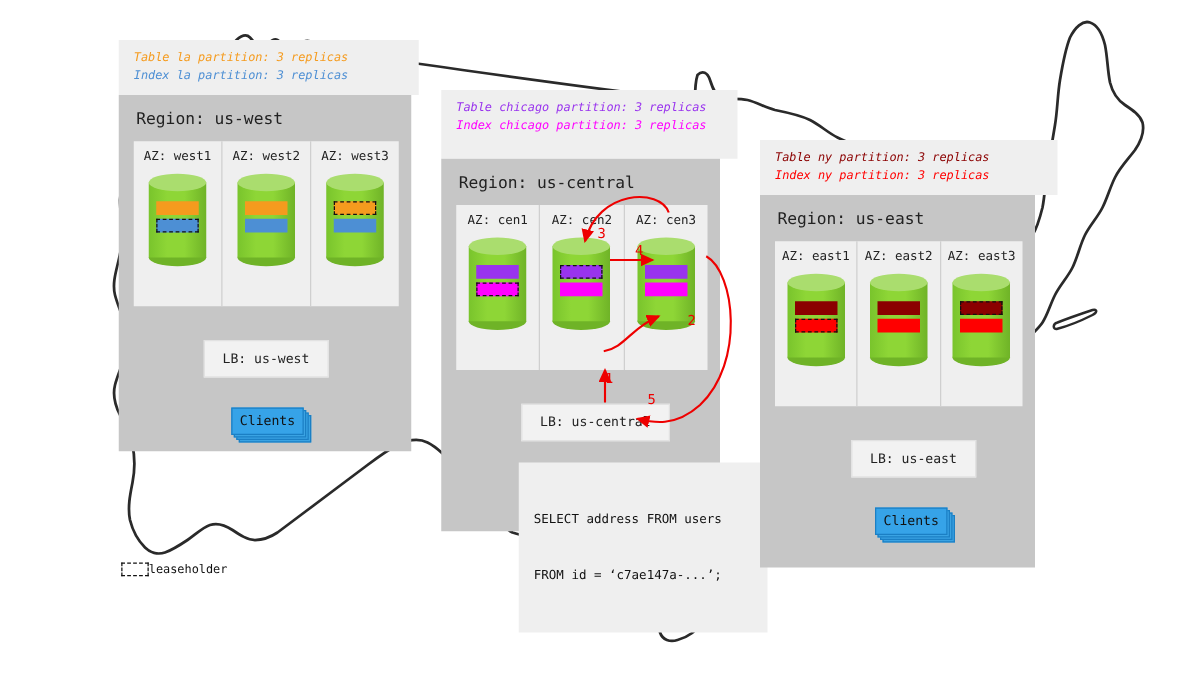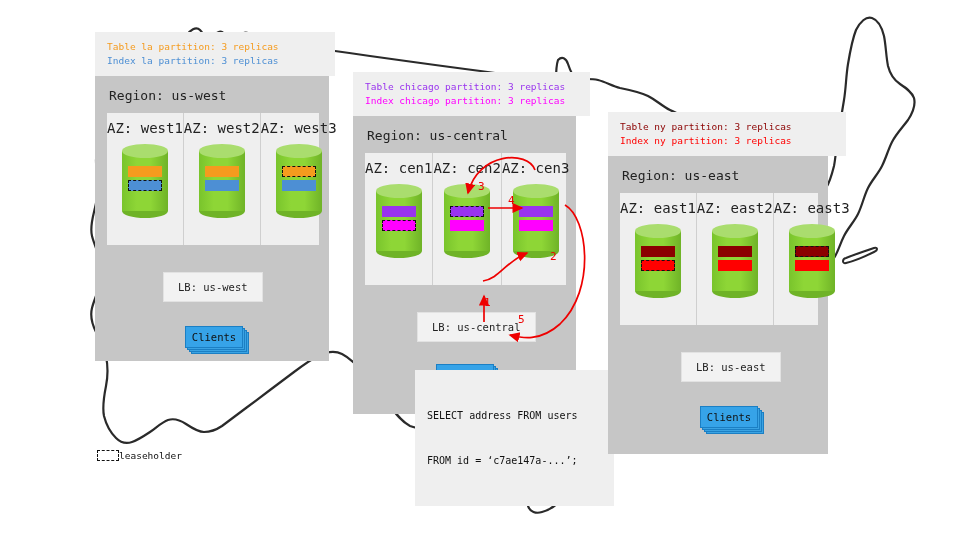--- a/index.html
+++ b/index.html
@@ -11,20 +11,21 @@
   #stage{position:absolute;left:0;top:0;width:960px;height:540px;}
 
   .map-svg{position:absolute;left:0;top:0;width:960px;height:540px;}
 
   
   .panel{position:absolute;}
   .panel-head{
     background:#efefef;
     padding:8px 10px 24px 12px;
     box-sizing:border-box;
+    font-style:italic;
   }
   .head-line{
     font-size:9.5px;line-height:13.5px;white-space:nowrap;letter-spacing:0px;
   }
   .panel-body{
     background:#c6c6c6;
     box-sizing:border-box;
     position:relative;
   }
   .region-title{
@@ -37,21 +38,21 @@
     box-sizing:border-box;
   }
   .az-cell{
     flex:1 1 0;
     border-right:1px solid #cfcfcf;
     padding:7px 0 16px 0;
     display:flex;flex-direction:column;align-items:center;
     box-sizing:border-box;
   }
   .az-cell:last-child{border-right:none;}
-  .az-label{font-size:14px;color:#222;white-space:nowrap;margin-bottom:8px;}
+  .az-label{font-size:10px;color:#222;white-space:nowrap;margin-bottom:8px;}
 
   
   .cyl{position:relative;width:46px;height:74px;}
   .cyl-body{
     position:absolute;left:0;top:7px;width:46px;height:60px;
     background:linear-gradient(to right,#79c42c 0%,#8ed636 32%,#8ed636 62%,#6fb327 100%);
   }
   .cyl-bottom{
     position:absolute;left:0;top:60px;width:46px;height:14px;border-radius:50%;
     background:#6fb327;
@@ -261,21 +262,21 @@
       <div class="clients" style="left:90px;top:250px;">
         <div class="sh sh1"></div>
         <div class="sh sh2"></div>
         <div class="sh sh3"></div>
         <div class="front">Clients</div>
       </div>
     </div>
   </div>
 
   <div class="panel" style="left:353px;top:72px;width:237px;">
-    <div class="panel-head" style="width:237px;height:44px;">
+    <div class="panel-head" style="width:237px;height:55px;">
       <div class="head-line" style="color:#9933ee;">Table chicago partition: 3 replicas</div>
       <div class="head-line" style="color:#ff00ff;">Index chicago partition: 3 replicas</div>
     </div>
     <div class="panel-body" style="width:223px;height:298px;">
       <div class="region-title">Region: us-central</div>
       <div class="az-strip" style="height:132px;">
 
         <div class="az-cell">
           <div class="az-label">AZ: cen1</div>
           <div class="cyl">

